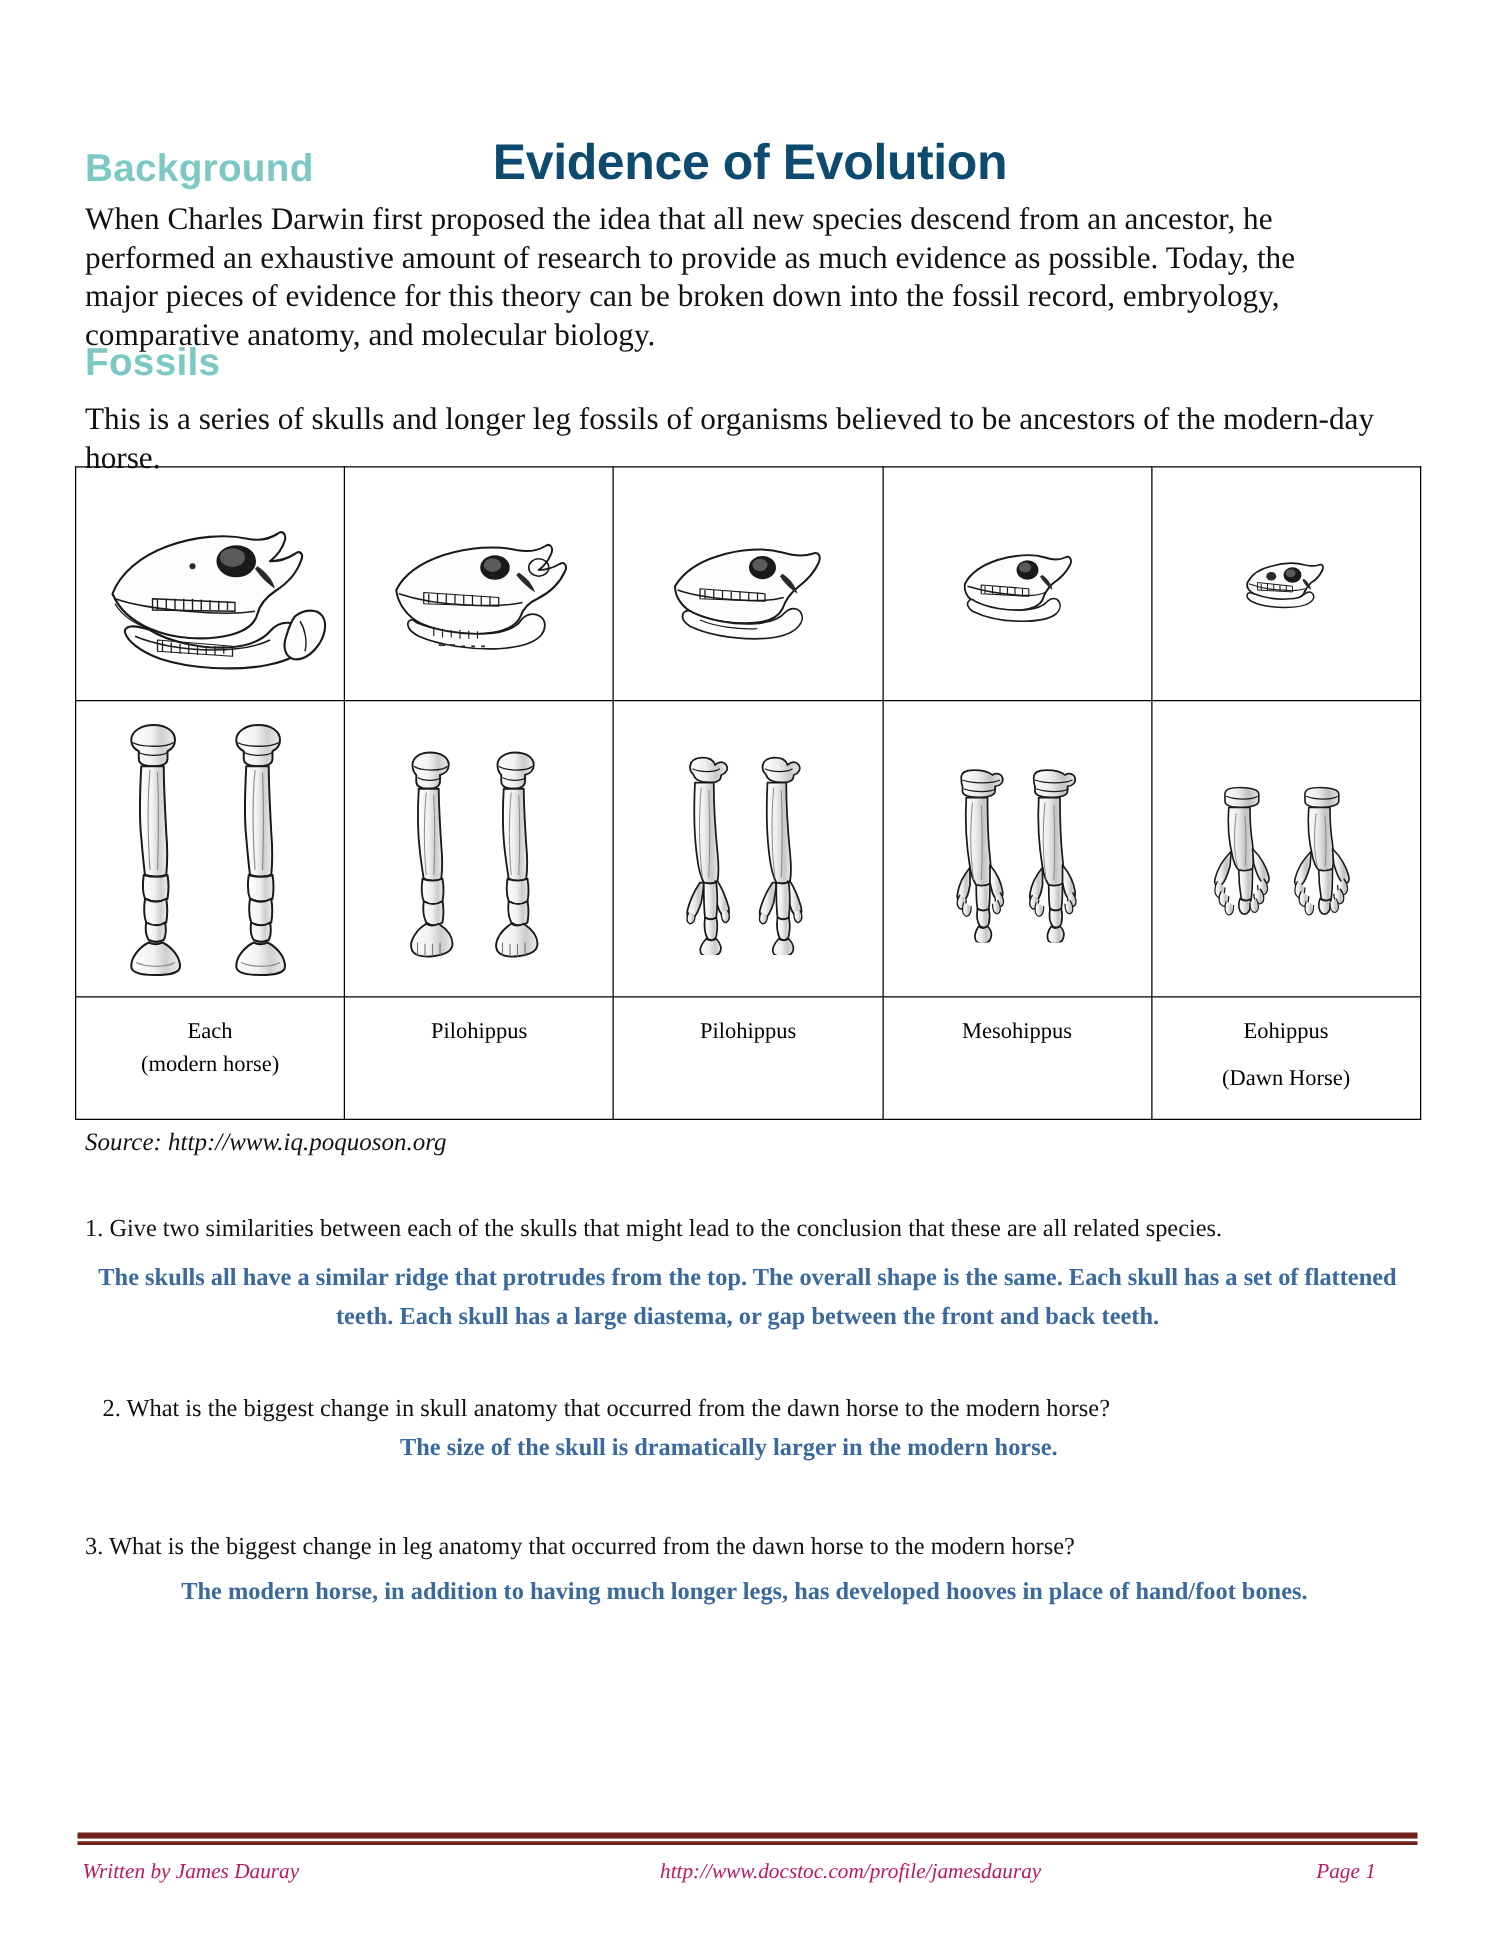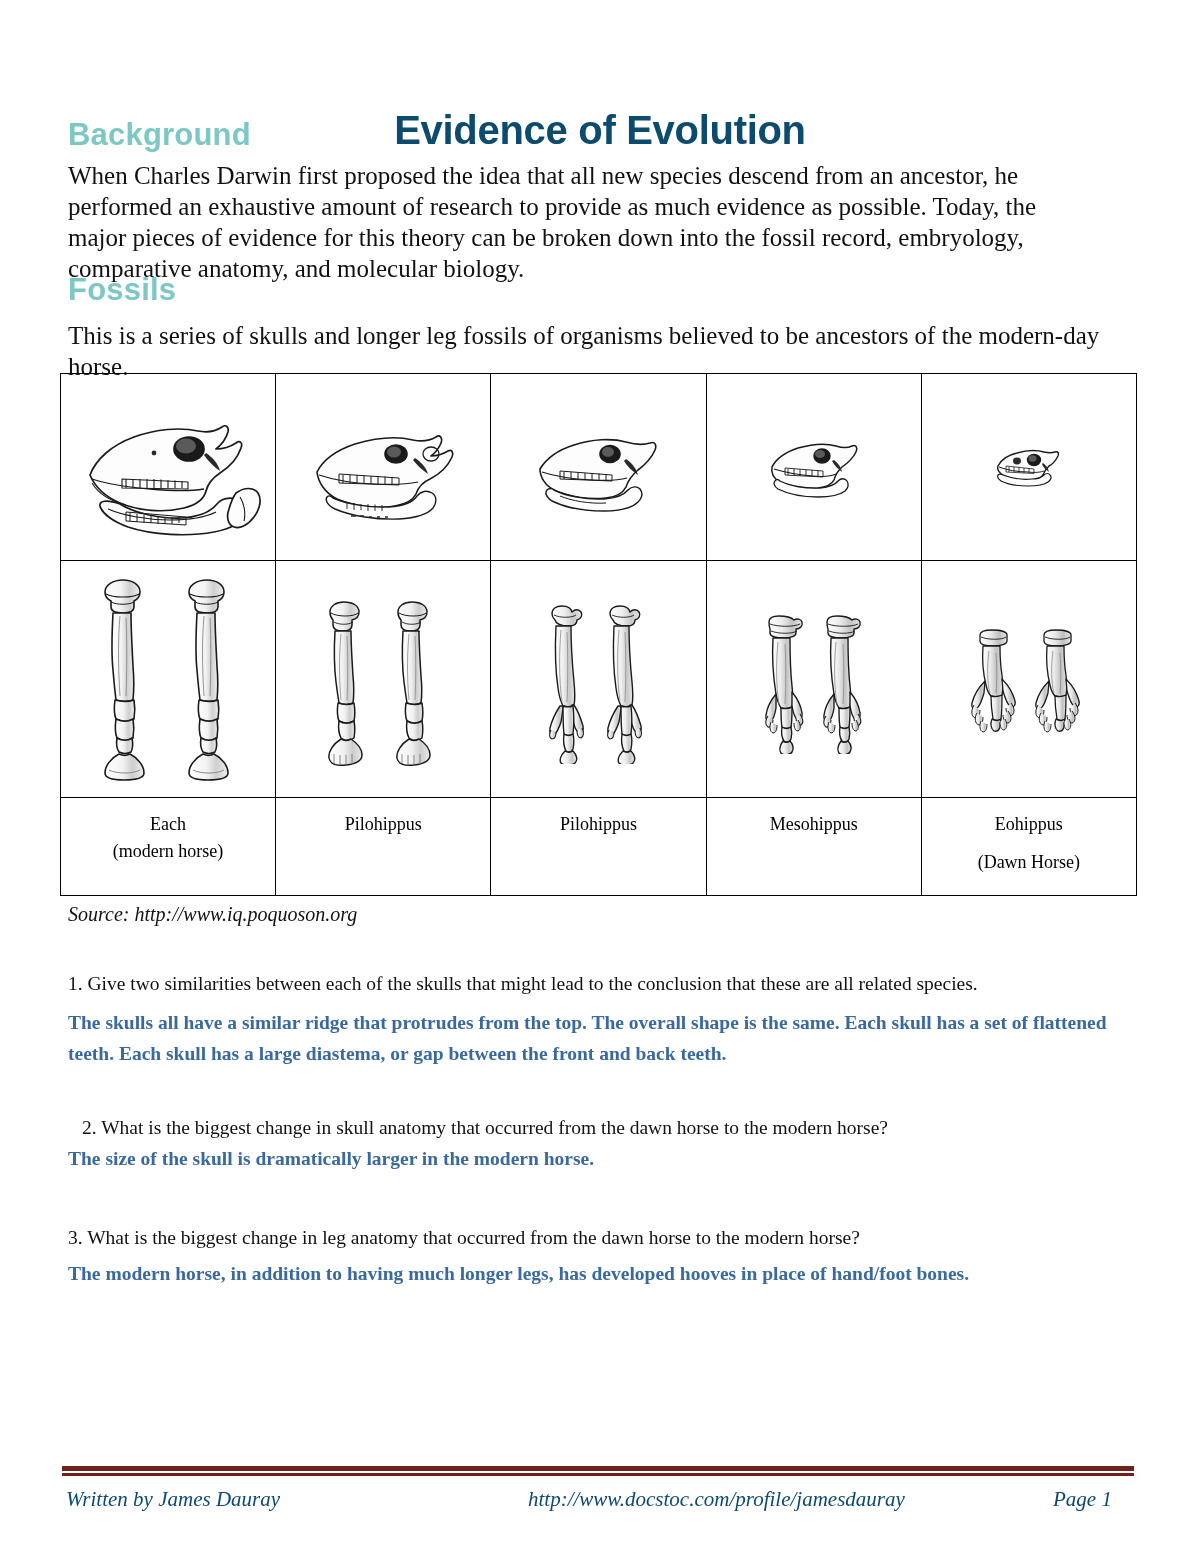--- a/index.html
+++ b/index.html
@@ -110,20 +110,21 @@
     line-height: 31px;
     color: #111;
   }
   .answer {
     position: absolute;
     font-family: "Liberation Serif", serif;
     font-weight: bold;
     font-size: 19.5px;
     line-height: 31px;
     color: #39699f;
+    text-align: center;
   }
   #q1 { left: 68px; top: 968px; width: 1025px; font-family: Liberation Serif, serif; }
   #a1 { left: 68px; top: 1007px; width: 1060px; }
   #q2 { left: 82px; top: 1112px; width: 1030px; }
   #a2 { left: 68px; top: 1143px; width: 1030px; }
   #q3 { left: 68px; top: 1222px; width: 1030px; }
   #a3 { left: 68px; top: 1258px; width: 1055px; }
 
   
   .footer-rule-wrap {
@@ -138,22 +139,22 @@
     height: 2px; background: #ffffff; width: 100%;
   }
   .footer-rule-thin {
     height: 3px; background: #70211a; width: 100%;
   }
   .footer-text {
     position: absolute;
     top: 1487px;
     font-family: "Liberation Serif", serif;
     font-style: italic;
-    font-size: 21px;
-    color: #0c4a6e;
+    font-size: 17px;
+    color: #be185d;
   }
   #footer-author { left: 66px; }
   #footer-url { left: 528px; }
   #footer-page { left: 1053px; }
 
   svg { display: block; }
 </style>
 </head>
 <body>
 

